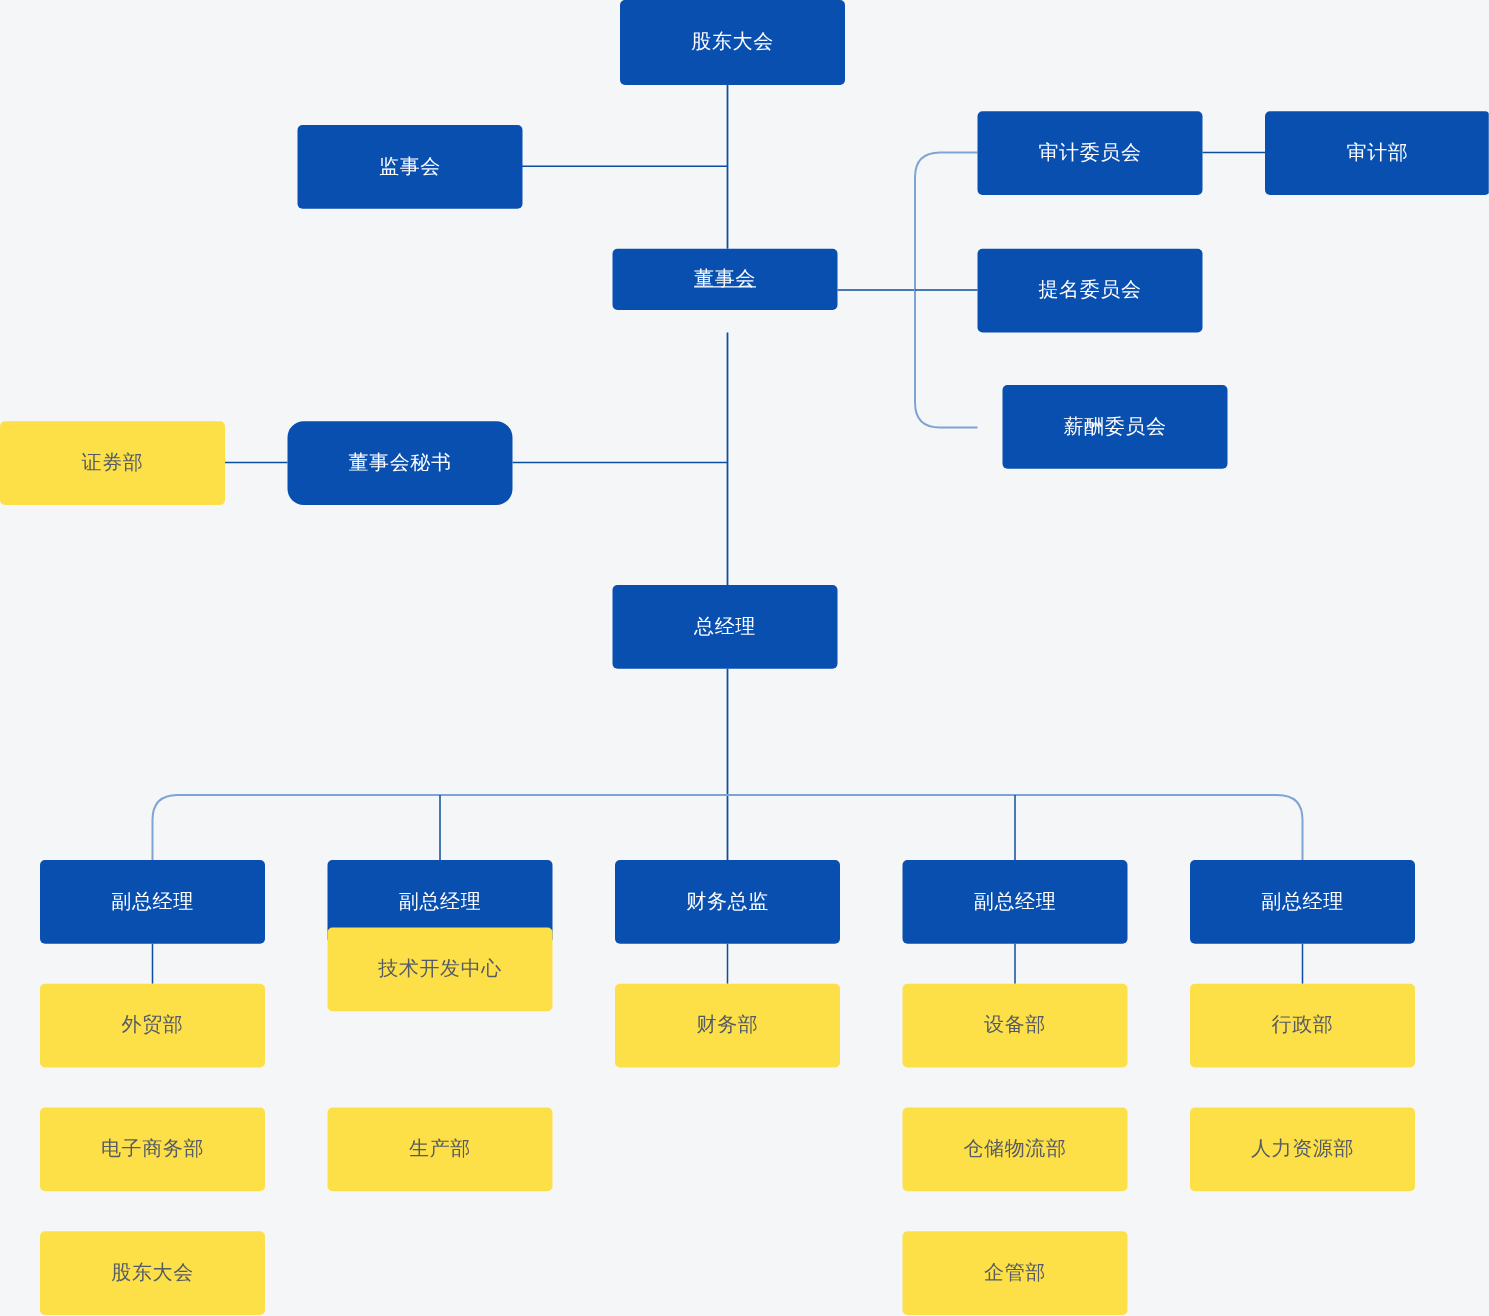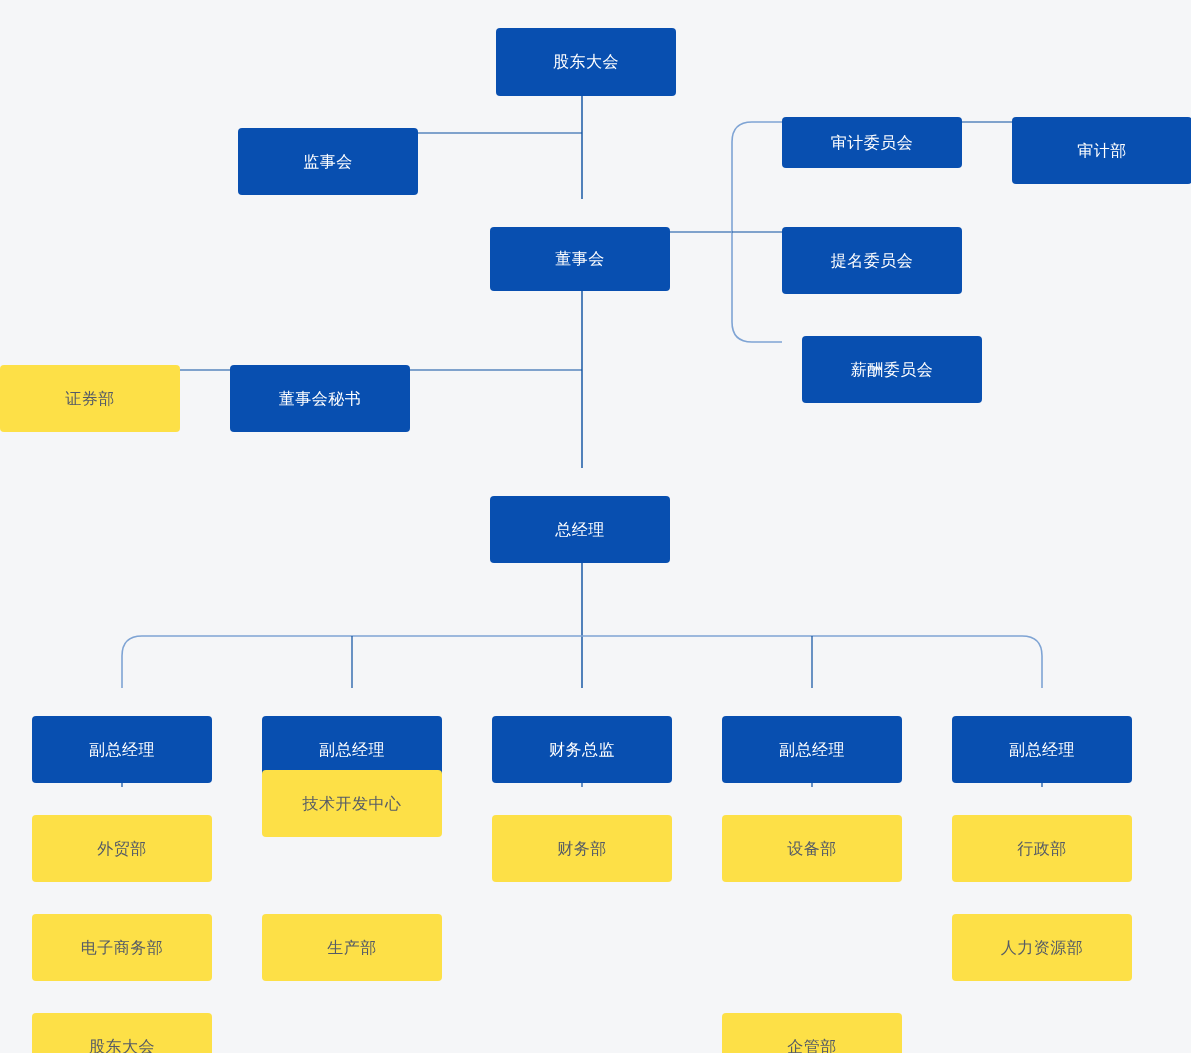--- a/index.html
+++ b/index.html
@@ -33,21 +33,20 @@
     display: flex;
     align-items: center;
     justify-content: center;
     border-radius: 4px;
     font-size: 16px;
     line-height: 1.2;
     letter-spacing: 0.5px;
     text-align: center;
     white-space: nowrap;
     z-index: 2;
-    margin-top: 28px;
   }
   .node.primary {
     background: #084fb0;
     color: #ffffff;
   }
   .node.muted {
     background: #fde047;
     color: #555b66;
   }
   .node-label {
@@ -87,39 +86,39 @@
     <line x1="812" y1="755" x2="812" y2="787" stroke="#0b4fa0" stroke-width="1.2"></line>
     <line x1="1042" y1="755" x2="1042" y2="787" stroke="#0b4fa0" stroke-width="1.2"></line>
   </svg>
 
   <div class="node primary" style="left: 496px; top: 0px; width: 180px; height: 68px;">
     <span class="node-label">股东大会</span>
   </div>
   <div class="node primary" style="left: 238px; top: 100px; width: 180px; height: 67px;">
     <span class="node-label">监事会</span>
   </div>
-  <div class="node primary" style="left: 782px; top: 89px; width: 180px; height: 51px;">
+  <div class="node primary" style="left: 782px; top: 89px; width: 180px; height: 67px;">
     <span class="node-label">审计委员会</span>
   </div>
   <div class="node primary" style="left: 1012px; top: 89px; width: 180px; height: 67px;">
     <span class="node-label">审计部</span>
   </div>
-  <div class="node primary" style="left: 490px; top: 199px; width: 180px; height: 64px;">
+  <div class="node primary" style="left: 490px; top: 199px; width: 180px; height: 49px; text-decoration: underline;">
     <span class="node-label">董事会</span>
   </div>
   <div class="node primary" style="left: 782px; top: 199px; width: 180px; height: 67px;">
     <span class="node-label">提名委员会</span>
   </div>
   <div class="node primary" style="left: 802px; top: 308px; width: 180px; height: 67px;">
     <span class="node-label">薪酬委员会</span>
   </div>
   <div class="node muted" style="left: 0px; top: 337px; width: 180px; height: 67px;">
     <span class="node-label">证券部</span>
   </div>
-  <div class="node primary" style="left: 230px; top: 337px; width: 180px; height: 67px;">
+  <div class="node primary" style="left: 230px; top: 337px; width: 180px; height: 67px; border-radius: 13px;">
     <span class="node-label">董事会秘书</span>
   </div>
   <div class="node primary" style="left: 490px; top: 468px; width: 180px; height: 67px;">
     <span class="node-label">总经理</span>
   </div>
   <div class="node primary" style="left: 32px; top: 688px; width: 180px; height: 67px;">
     <span class="node-label">副总经理</span>
   </div>
   <div class="node primary" style="left: 262px; top: 688px; width: 180px; height: 67px;">
     <span class="node-label">副总经理</span>
@@ -147,20 +146,23 @@
   </div>
   <div class="node muted" style="left: 952px; top: 787px; width: 180px; height: 67px;">
     <span class="node-label">行政部</span>
   </div>
   <div class="node muted" style="left: 32px; top: 886px; width: 180px; height: 67px;">
     <span class="node-label">电子商务部</span>
   </div>
   <div class="node muted" style="left: 262px; top: 886px; width: 180px; height: 67px;">
     <span class="node-label">生产部</span>
   </div>
+  <div class="node muted" style="left: 722px; top: 886px; width: 180px; height: 67px;">
+    <span class="node-label">仓储物流部</span>
+  </div>
   <div class="node muted" style="left: 952px; top: 886px; width: 180px; height: 67px;">
     <span class="node-label">人力资源部</span>
   </div>
   <div class="node muted" style="left: 32px; top: 985px; width: 180px; height: 67px;">
     <span class="node-label">股东大会</span>
   </div>
   <div class="node muted" style="left: 722px; top: 985px; width: 180px; height: 67px;">
     <span class="node-label">企管部</span>
   </div>
 

